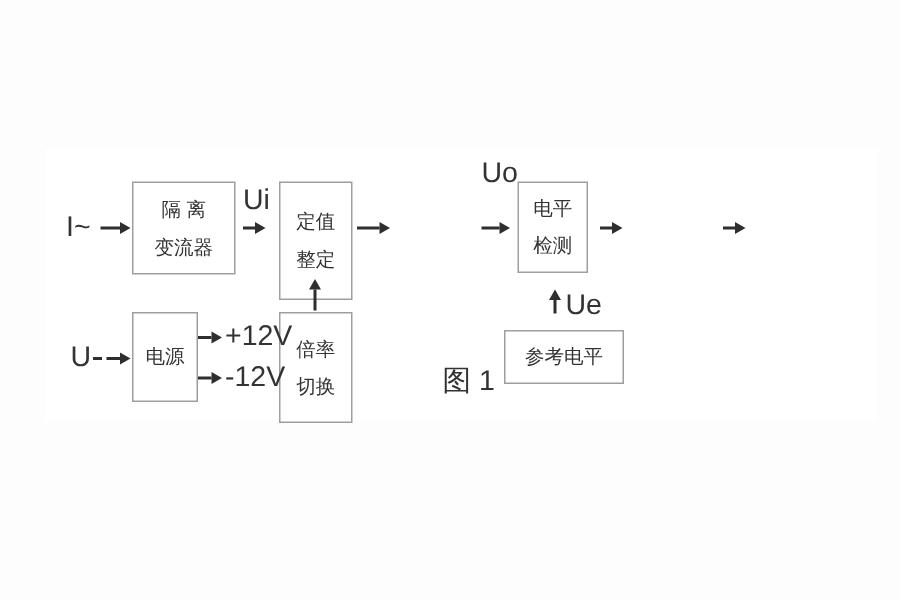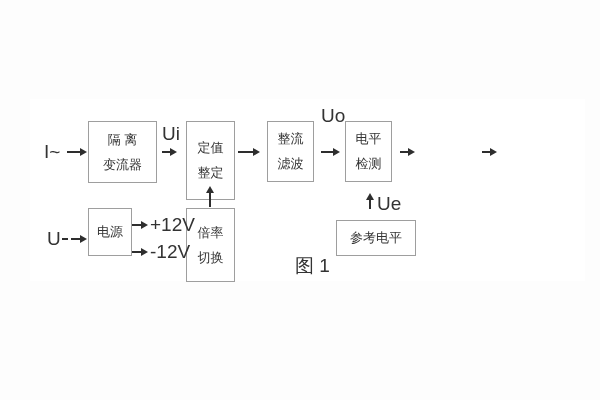--- a/index.html
+++ b/index.html
@@ -62,30 +62,26 @@
   <div class="panel"></div>
 
   <div class="box" style="left:88px;top:121px;width:69px;height:62px">
     <span>隔 离</span>
     <span>变流器</span>
   </div>
   <div class="box" style="left:186px;top:121px;width:49px;height:79px">
     <span>定值</span>
     <span>整定</span>
   </div>
-  <div class="box" style="left:267px;top:121px;width:47px;height:61px">
-    <span>整流</span>
-    <span>滤波</span>
-  </div>
   <div class="box" style="left:345px;top:121px;width:47px;height:61px">
     <span>电平</span>
     <span>检测</span>
   </div>
 
-  <div class="box" style="left:88px;top:208px;width:44px;height:48px">
+  <div class="box" style="left:88px;top:208px;width:44px;height:60px">
     <span>电源</span>
   </div>
   <div class="box" style="left:186px;top:208px;width:49px;height:74px">
     <span>倍率</span>
     <span>切换</span>
   </div>
   <div class="box" style="left:336px;top:220px;width:80px;height:36px">
     <span>参考电平</span>
   </div>
 
@@ -105,14 +101,14 @@
   <div class="har" style="left:400px;top:151px;width:8px"></div>
   <div class="har" style="left:482px;top:151px;width:8px"></div>
   <div class="dash" style="left:62px;top:238px;width:6px"></div>
   <div class="har" style="left:71px;top:238px;width:9px"></div>
   <div class="har" style="left:132px;top:224px;width:9px"></div>
   <div class="har" style="left:132px;top:251px;width:9px"></div>
 
   <div class="vup" style="left:209px;top:193px;height:14px"></div>
   <div class="vup" style="left:369px;top:200px;height:9px"></div>
 
-  <span class="lbl" style="left:295px;top:259px">图 1</span>
+  <span class="lbl" style="left:295px;top:248px">图 1</span>
 </div>
 
 </body></html>

